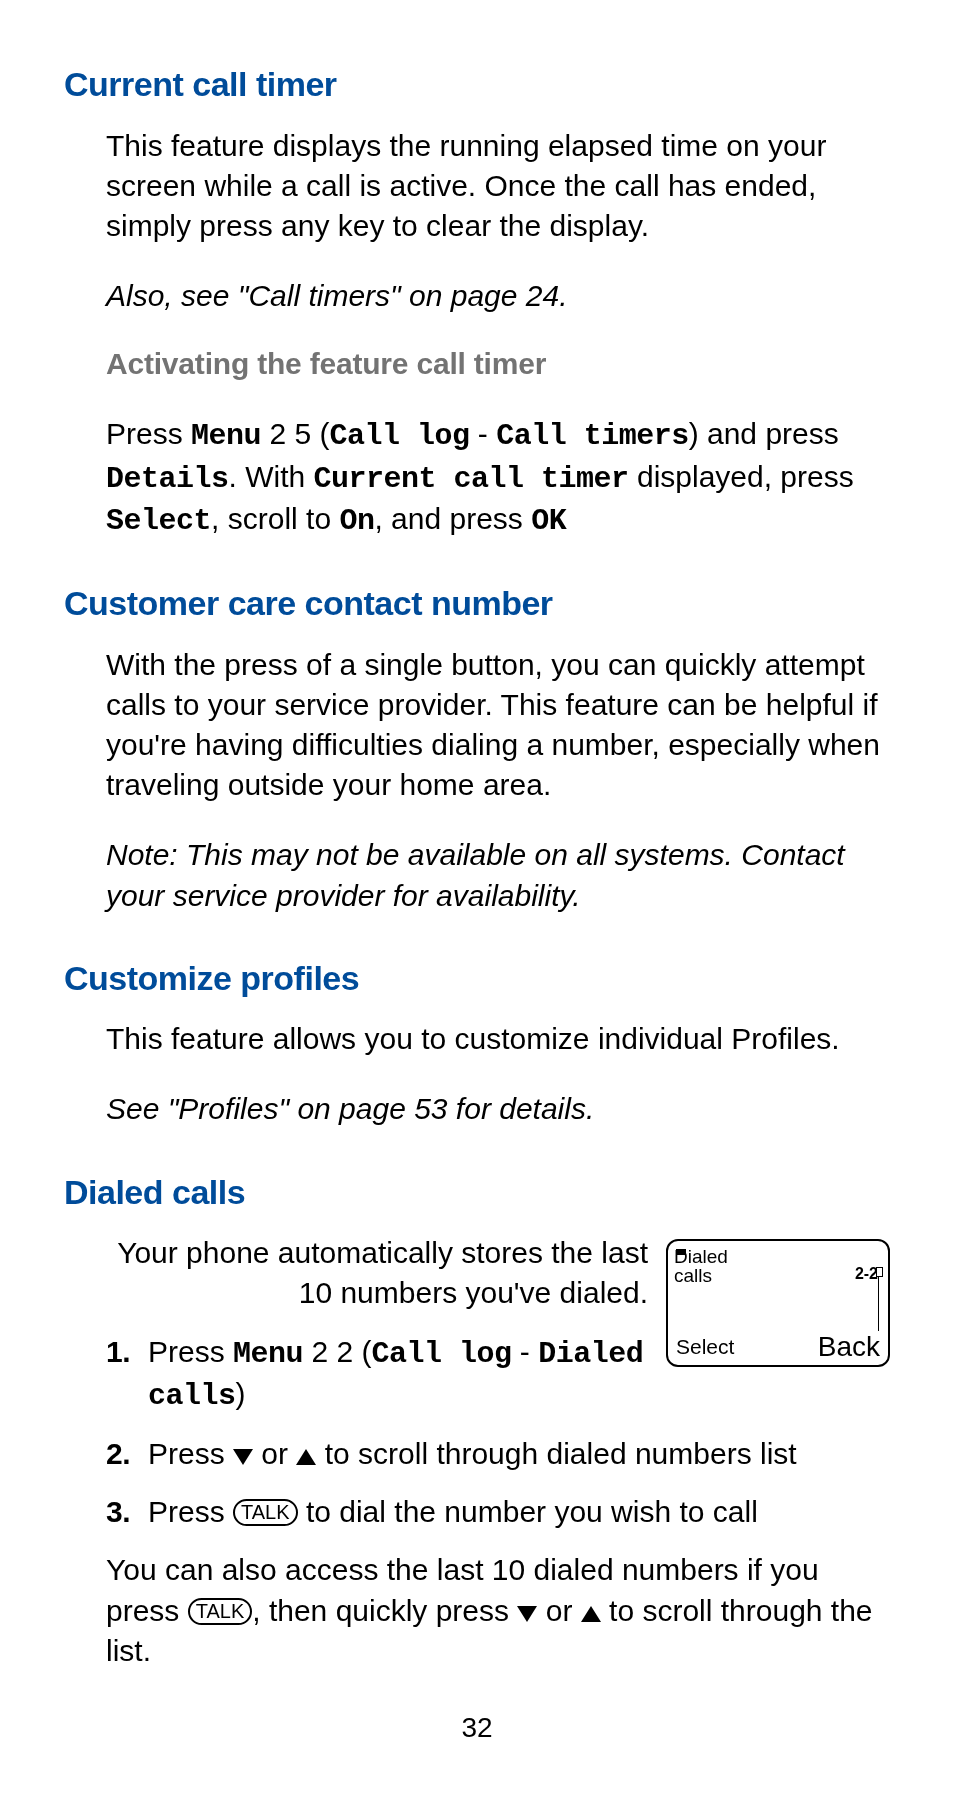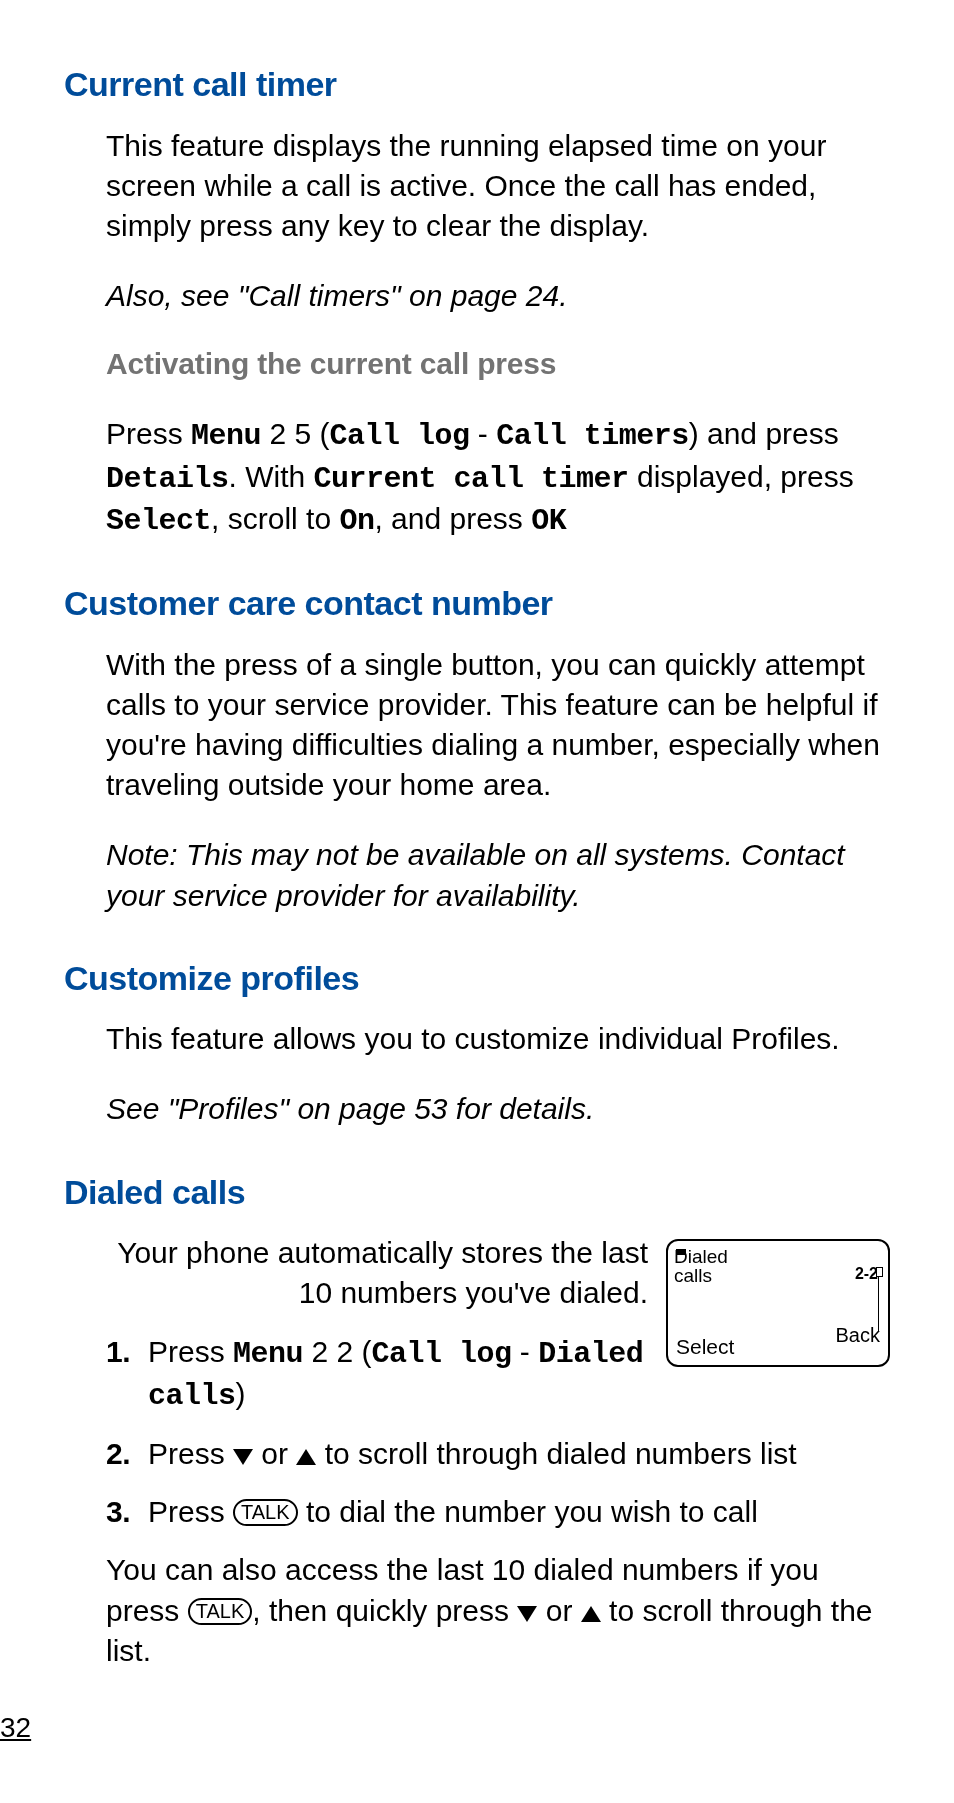--- a/index.html
+++ b/index.html
@@ -125,22 +125,22 @@
     font-size: 16px;
     font-weight: 700;
   }
   .ps-bottom-left {
     position: absolute;
     bottom: 4px; left: 8px;
     font-size: 21px;
   }
   .ps-bottom-right {
     position: absolute;
-    bottom: 16px; right: 8px;
-    font-size: 20px;
+    bottom: 0; right: 8px;
+    font-size: 28px;
   }
   .ps-scroll {
     position: absolute;
     right: 6px; top: 26px; bottom: 30px;
     width: 6px;
   }
   .ps-scroll .track {
     position: absolute;
     top: 4px; bottom: 4px; left: 2px;
     width: 1px;
@@ -156,36 +156,36 @@
   .ps-bat {
     position: absolute;
     top: 8px; left: 8px;
     width: 10px; height: 6px;
     background: #000;
   }
   .page-num {
     position: absolute;
     bottom: 56px;
     left: 0; right: 0;
+    text-align: center;
     font-size: 28px;
-    text-decoration: underline;
   }
 </style>
 </head>
 <body>
 
 <div class="page">
 
   <h2 class="section-head">Current call timer</h2>
 
   <p class="body-block after-head">This feature displays the running elapsed time on your screen while a call is active. Once the call has ended, simply press any key to clear the display.</p>
 
   <p class="italic-note">Also, see "Call timers" on page 24.</p>
 
-  <h3 class="sub-head">Activating the current call press</h3>
+  <h3 class="sub-head">Activating the feature call timer</h3>
 
   <p class="body-block">
     <span>Press </span><span class="bold-narrow">Menu</span><span> 2 5 (</span><span class="bold-narrow">Call log</span><span> - </span><span class="bold-narrow">Call timers</span><span>) and press </span><span class="bold-narrow">Details</span><span>. With </span><span class="bold-narrow">Current call timer</span><span> displayed, press </span><span class="bold-narrow">Select</span><span>, scroll to </span><span class="bold-narrow">On</span><span>, and press </span><span class="bold-narrow">OK</span>
   </p>
 
   <h2 class="section-head gap-section">Customer care contact number</h2>
 
   <p class="body-block after-head">With the press of a single button, you can quickly attempt calls to your service provider. This feature can be helpful if you're having difficulties dialing a number, especially when traveling outside your home area.</p>
 
 

